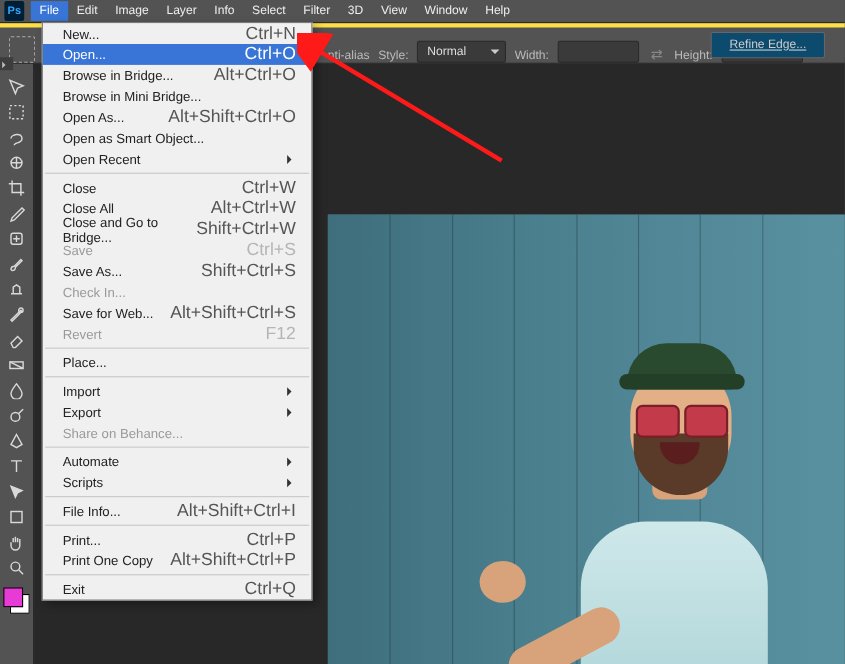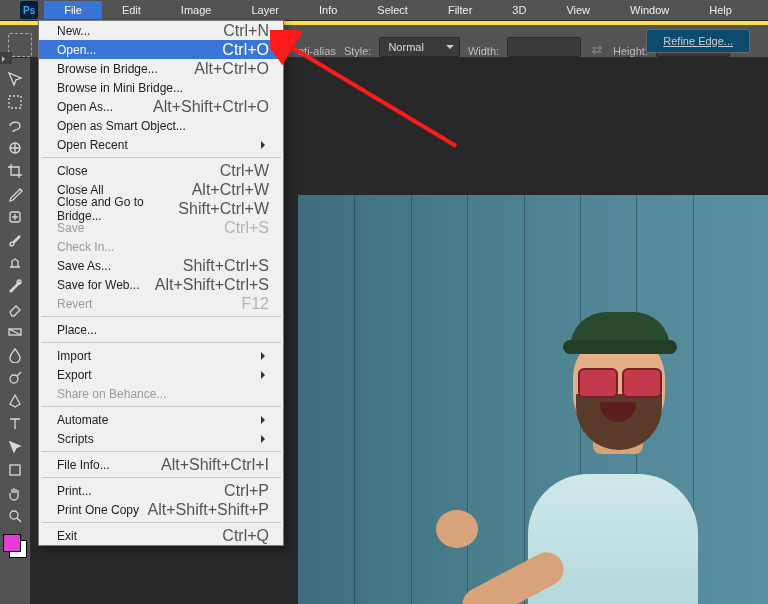--- a/index.html
+++ b/index.html
@@ -1,19 +1,19 @@
 <!DOCTYPE html>
 <html><head>
 <meta charset="utf-8">
 <style>
   html,body{margin:0;padding:0;width:768px;height:604px;background:#535353;font-family:Tahoma,Arial,sans-serif;font-size:11px;color:#ddd;overflow:hidden;}
   
-  .menubar{position:absolute;top:0;left:0;right:0;height:20px;background:#535353;display:flex;align-items:center;padding-left:4px;z-index:5;border-bottom:1px solid #2a2a2a;justify-content:center;}
+  .menubar{position:absolute;top:0;left:0;right:0;height:20px;background:#535353;display:flex;align-items:center;padding-left:4px;z-index:5;border-bottom:1px solid #2a2a2a;}
   .ps-logo{width:18px;height:18px;background:#001e36;color:#31a8ff;font-weight:bold;font-size:10px;display:flex;align-items:center;justify-content:center;border-radius:2px;margin-right:6px;}
-  .menubar .mitem{padding:3px 20px;color:#eee;cursor:default;}
+  .menubar .mitem{padding:3px 8px;color:#eee;cursor:default;}
   .menubar .mitem.active{background:#3875d7;color:#fff;}
   
   .optbar{position:absolute;top:20px;left:0;right:0;height:32px;background:#535353;border-top:5px solid #fde047;border-bottom:1px solid #2a2a2a;display:flex;align-items:flex-end;padding-left:8px;z-index:3;color:#bbb;gap:8px;}
   .opt-icon{width:22px;height:22px;border:1px dashed #aaa;border-radius:2px;}
   .lbl{color:#bbb;font-size:11px;}
   .select{background:#3a3a3a;border:1px solid #2a2a2a;border-radius:2px;height:18px;display:flex;align-items:center;padding:0 35px 0 8px;position:relative;color:#ddd;font-size:11px;}
   .select:after{content:"";position:absolute;right:5px;top:7px;border:4px solid transparent;border-top-color:#ccc;}
   .pill{background:#3a3a3a;border:1px solid #2a2a2a;border-radius:2px;height:18px;min-width:60px;display:flex;align-items:center;padding:0 6px;color:#888;}
   .swap{width:16px;height:16px;color:#888;font-size:13px;display:flex;align-items:center;justify-content:center;}
   .refine{position:absolute;right:18px;top:4px;height:22px;border:1px solid #666;border-radius:2px;background:#0c4a6e;color:#ccc;padding:0 16px;display:flex;align-items:center;font-size:11px;text-decoration:underline;}
@@ -279,26 +279,26 @@
       <span class="dd-sc">Alt+Ctrl+W</span>
     </div>
     <div class="dd-item">
       <span>Close and Go to Bridge...</span>
       <span class="dd-sc">Shift+Ctrl+W</span>
     </div>
     <div class="dd-item disabled">
       <span>Save</span>
       <span class="dd-sc">Ctrl+S</span>
     </div>
+    <div class="dd-item">
+      <span>Save As...</span>
+      <span class="dd-sc">Shift+Ctrl+S</span>
+    </div>
     <div class="dd-item disabled">
       <span>Check In...</span>
-    </div>
-    <div class="dd-item">
-      <span>Save As...</span>
-      <span class="dd-sc">Shift+Ctrl+S</span>
     </div>
     <div class="dd-item">
       <span>Save for Web...</span>
       <span class="dd-sc">Alt+Shift+Ctrl+S</span>
     </div>
     <div class="dd-item disabled">
       <span>Revert</span>
       <span class="dd-sc">F12</span>
     </div>
     <div class="dd-sep"></div>
@@ -327,21 +327,21 @@
       <span>File Info...</span>
       <span class="dd-sc">Alt+Shift+Ctrl+I</span>
     </div>
     <div class="dd-sep"></div>
     <div class="dd-item">
       <span>Print...</span>
       <span class="dd-sc">Ctrl+P</span>
     </div>
     <div class="dd-item">
       <span>Print One Copy</span>
-      <span class="dd-sc">Alt+Shift+Shift+P</span>
+      <span class="dd-sc">Alt+Shift+Ctrl+P</span>
     </div>
     <div class="dd-sep"></div>
     <div class="dd-item">
       <span>Exit</span>
       <span class="dd-sc">Ctrl+Q</span>
     </div>
   </div>
 
 <svg class="arrow" style="left:270px;top:30px" width="200" height="130">
   <defs>

